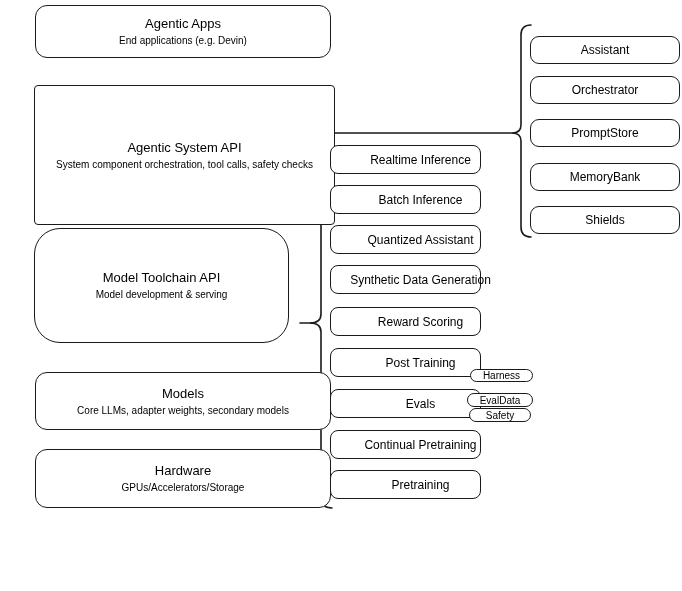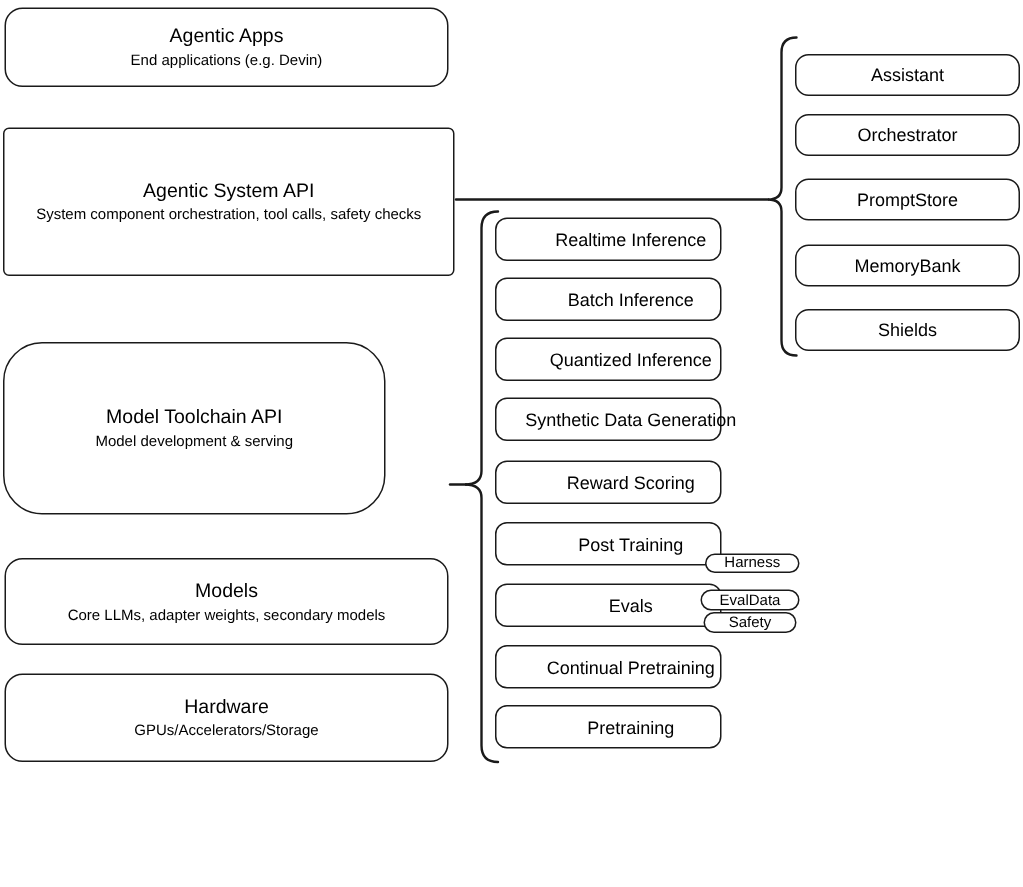--- a/index.html
+++ b/index.html
@@ -25,20 +25,21 @@
   .lbox {
     position: absolute;
     background: #ffffff;
     border: 1.6px solid #1a1a1a;
     display: flex;
     flex-direction: column;
     align-items: center;
     justify-content: center;
     text-align: center;
     gap: 4px;
+    margin-left: 32px;
   }
   .lbox .ltitle { font-size: 13px; line-height: 15px; white-space: nowrap; }
   .lbox .lsub   { font-size: 10px; line-height: 12px; white-space: nowrap; }
   
   .mbox {
     position: absolute;
     left: 330px;
     width: 151px;
     height: 29px;
     background: #ffffff;
@@ -92,21 +93,21 @@
       <path d="M 332 141 Q 321 141 321 152 L 321 314 Q 321 323 310 323 Q 321 323 321 332 L 321 497 Q 321 508 332 508"></path>
       <path d="M 531 25 Q 521 25 521 35 L 521 125 Q 521 133 512 133 Q 521 133 521 141 L 521 227 Q 521 237 531 237"></path>
     </g>
   </svg>
 
   <div class="lbox" style="left:3px; top:5px; width:296px; height:53px; border-radius:12px">
     <div class="ltitle">Agentic Apps</div>
     <div class="lsub">End applications (e.g. Devin)</div>
   </div>
 
-  <div class="lbox" style="left:2px; top:85px; width:301px; height:99px; border-radius:4px">
+  <div class="lbox" style="left:2px; top:85px; width:301px; height:140px; border-radius:4px">
     <div class="ltitle">Agentic System API</div>
     <div class="lsub">System component orchestration, tool calls, safety checks</div>
   </div>
 
   <div class="lbox" style="left:2px; top:228px; width:255px; height:115px; border-radius:26px">
     <div class="ltitle">Model Toolchain API</div>
     <div class="lsub">Model development &amp; serving</div>
   </div>
 
   <div class="lbox" style="left:3px; top:372px; width:296px; height:58px; border-radius:12px">
@@ -115,21 +116,21 @@
   </div>
 
   <div class="lbox" style="left:3px; top:449px; width:296px; height:59px; border-radius:12px">
     <div class="ltitle">Hardware</div>
     <div class="lsub">GPUs/Accelerators/Storage</div>
   </div>
 
 
   <div class="mbox" style="top:145px">Realtime Inference</div>
   <div class="mbox" style="top:185px">Batch Inference</div>
-  <div class="mbox" style="top:225px">Quantized Inference</div>
+  <div class="mbox" style="top:225px">Quantized Assistant</div>
   <div class="mbox" style="top:265px">Synthetic Data Generation</div>
   <div class="mbox" style="top:307px">Reward Scoring</div>
   <div class="mbox" style="top:348px">Post Training</div>
   <div class="mbox" style="top:389px">Evals</div>
   <div class="mbox" style="top:430px">Continual Pretraining</div>
   <div class="mbox" style="top:470px">Pretraining</div>
 
   <div class="tag" style="left:470px; top:369px; width:63px; height:13px">Harness</div>
   <div class="tag" style="left:467px; top:393px; width:66px; height:14px">EvalData</div>
   <div class="tag" style="left:469px; top:408px; width:62px; height:14px">Safety</div>

